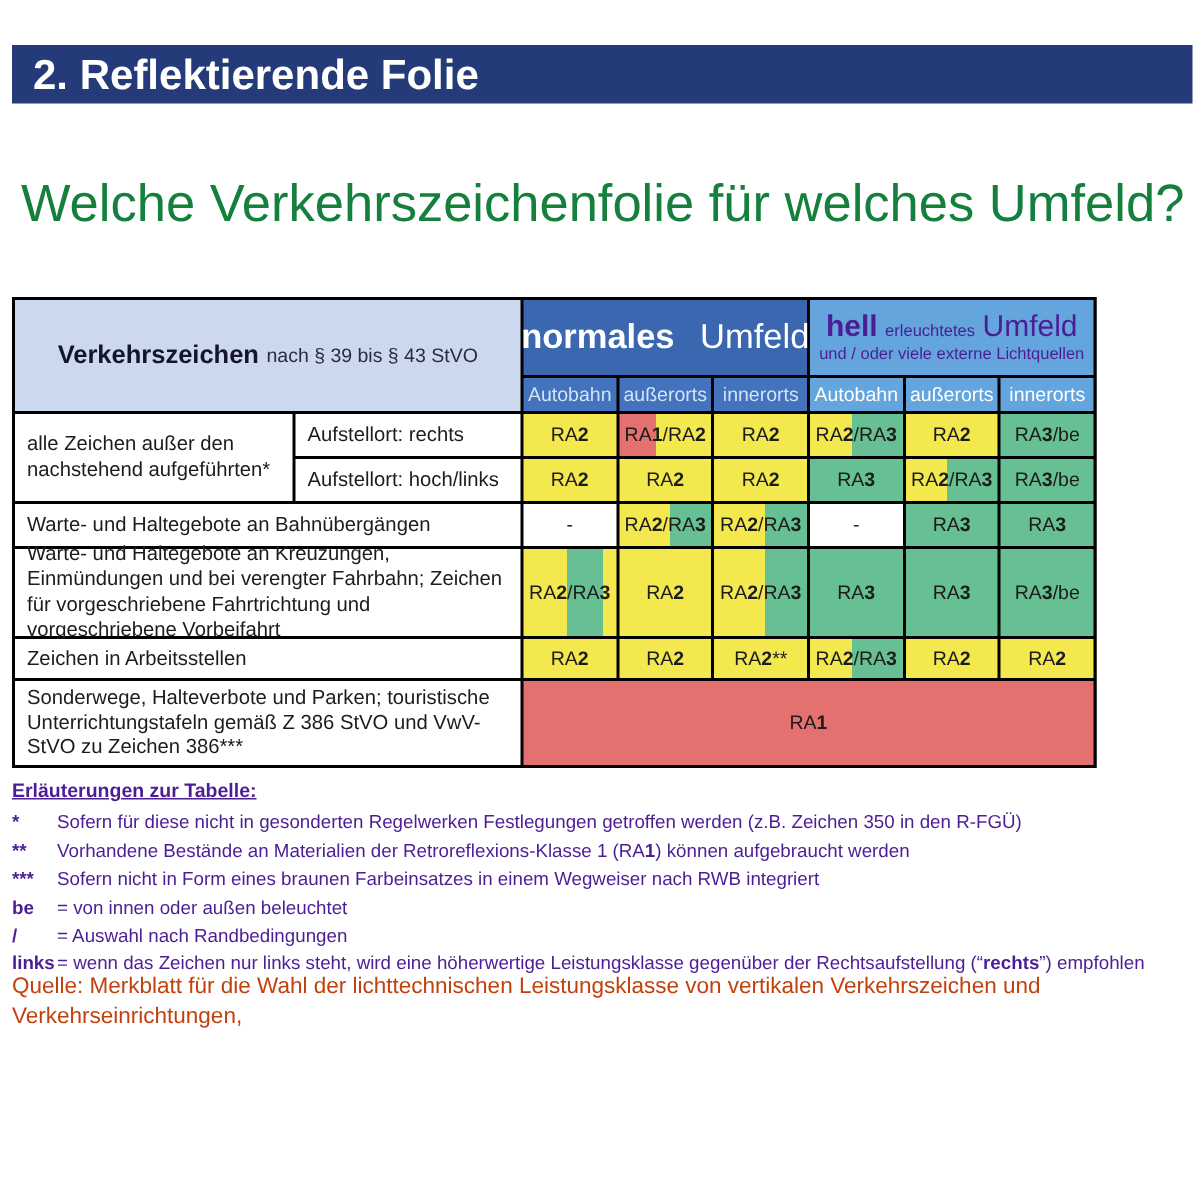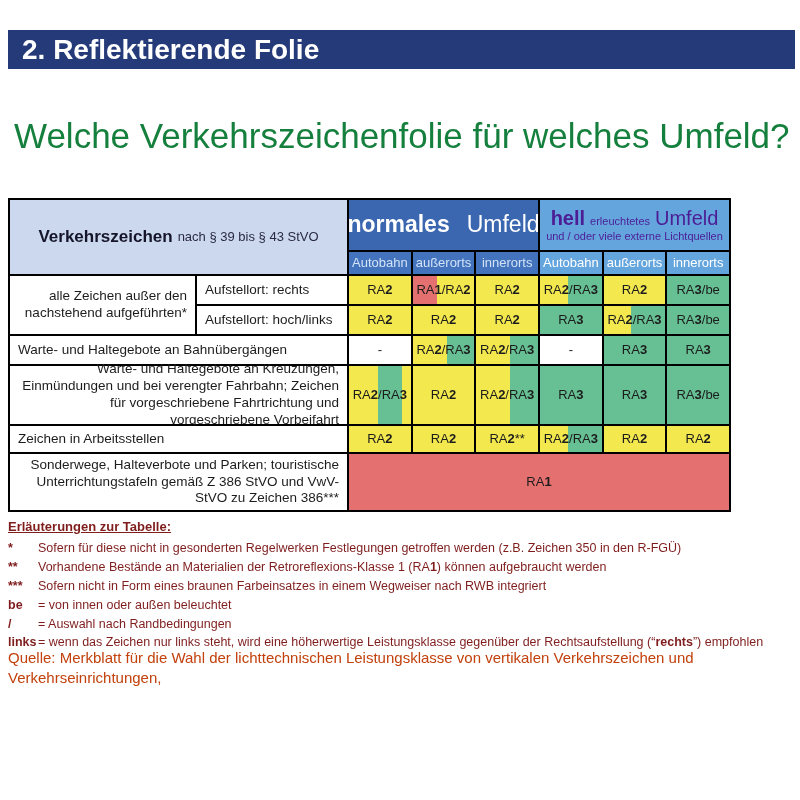--- a/index.html
+++ b/index.html
@@ -11,21 +11,21 @@
 
   .subtitle{position:absolute;left:14px;top:116px;font-size:35px;color:#15803d}
 
   .foil-table{position:absolute;left:8px;top:198px;width:723px;display:grid;
     grid-template-columns:185px 150px repeat(6,1fr);
     grid-template-rows:50px 22px 28px 28px 28px 58px 26px 56px;
     gap:2px;background:#000;border:2px solid #000}
 
   .cell{display:flex;align-items:center;justify-content:center;background:#fff;
     font-size:13px;color:#1c1c1c;text-align:center;line-height:1.1}
-  .cell.label{justify-content:flex-start;text-align:right;padding:3px 8px;font-size:13.5px;line-height:1.25}
+  .cell.label{justify-content:flex-start;text-align:left;padding:3px 8px;font-size:13.5px;line-height:1.25}
 
   .bg-y{background:var(--yellow)}
   .bg-g{background:var(--green)}
   .bg-r{background:var(--red)}
   .bg-w{background:#fff}
   .bg-ry{background:linear-gradient(90deg,var(--red) 0 40%,var(--yellow) 40% 100%)}
   .bg-yg{background:linear-gradient(90deg,var(--yellow) 0 45%,var(--green) 45% 100%)}
   .bg-yg55{background:linear-gradient(90deg,var(--yellow) 0 55%,var(--green) 55% 100%)}
   .bg-ygy{background:linear-gradient(90deg,var(--yellow) 0 47%,var(--green) 47% 85%,var(--yellow) 85% 100%)}
 
@@ -52,21 +52,21 @@
 
   .lab-main{grid-area:3/1/5/2}
   .lab-sub1{grid-area:3/2}
   .lab-sub2{grid-area:4/2}
   .lab-row3{grid-area:5/1/6/3}
   .lab-row4{grid-area:6/1/7/3}
   .lab-row5{grid-area:7/1/8/3}
   .lab-row6{grid-area:8/1/9/3}
   .merged-ra1{grid-area:8/3/9/9}
 
-  .notes{position:absolute;left:8px;top:519px;width:784px;font-size:12.5px;color:#7f1d1d}
+  .notes{position:absolute;left:8px;top:519px;width:784px;font-size:12.5px;color:#4c1d95}
   .notes .nh{font-size:13px;font-weight:bold;text-decoration:underline;margin-bottom:7px;display:inline-block}
   .note-row{display:flex;margin-bottom:4.5px;line-height:1.15}
   .note-marker{width:30px;flex:none;font-weight:bold}
 
   .source{position:absolute;left:8px;top:648px;width:784px;font-size:15px;color:#c2410c;line-height:1.3}
 </style>
 </head>
 <body>
 
 <div class="title-bar">

